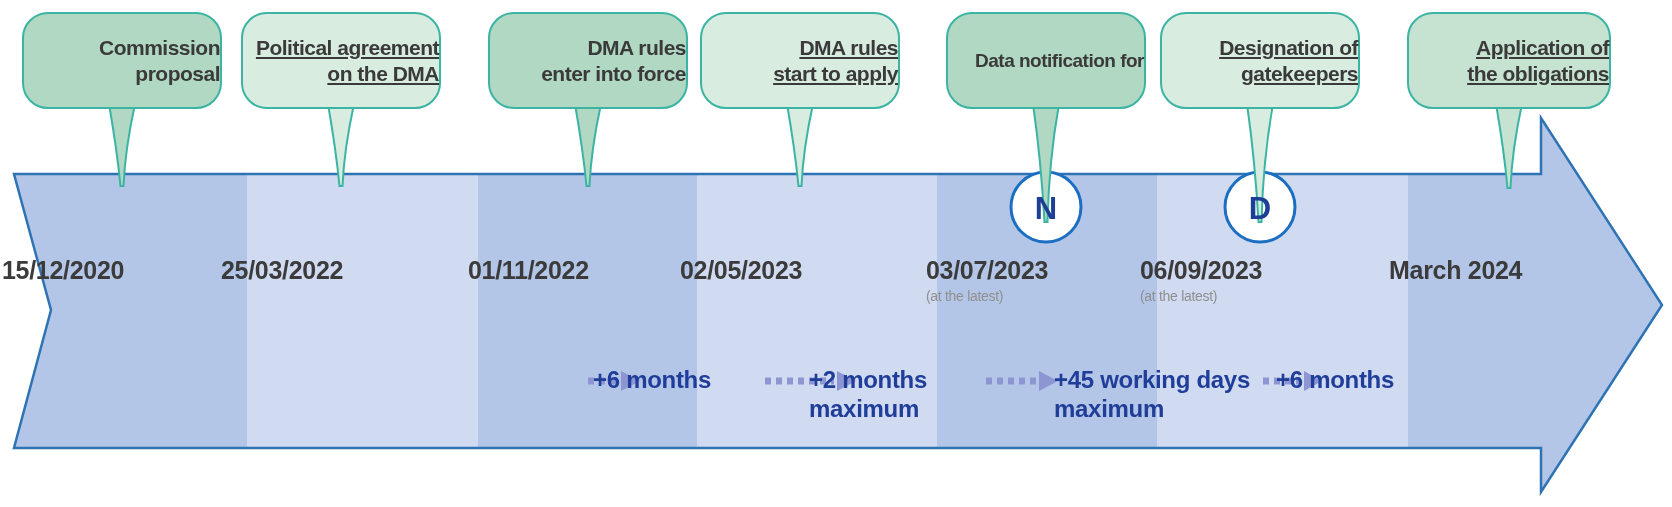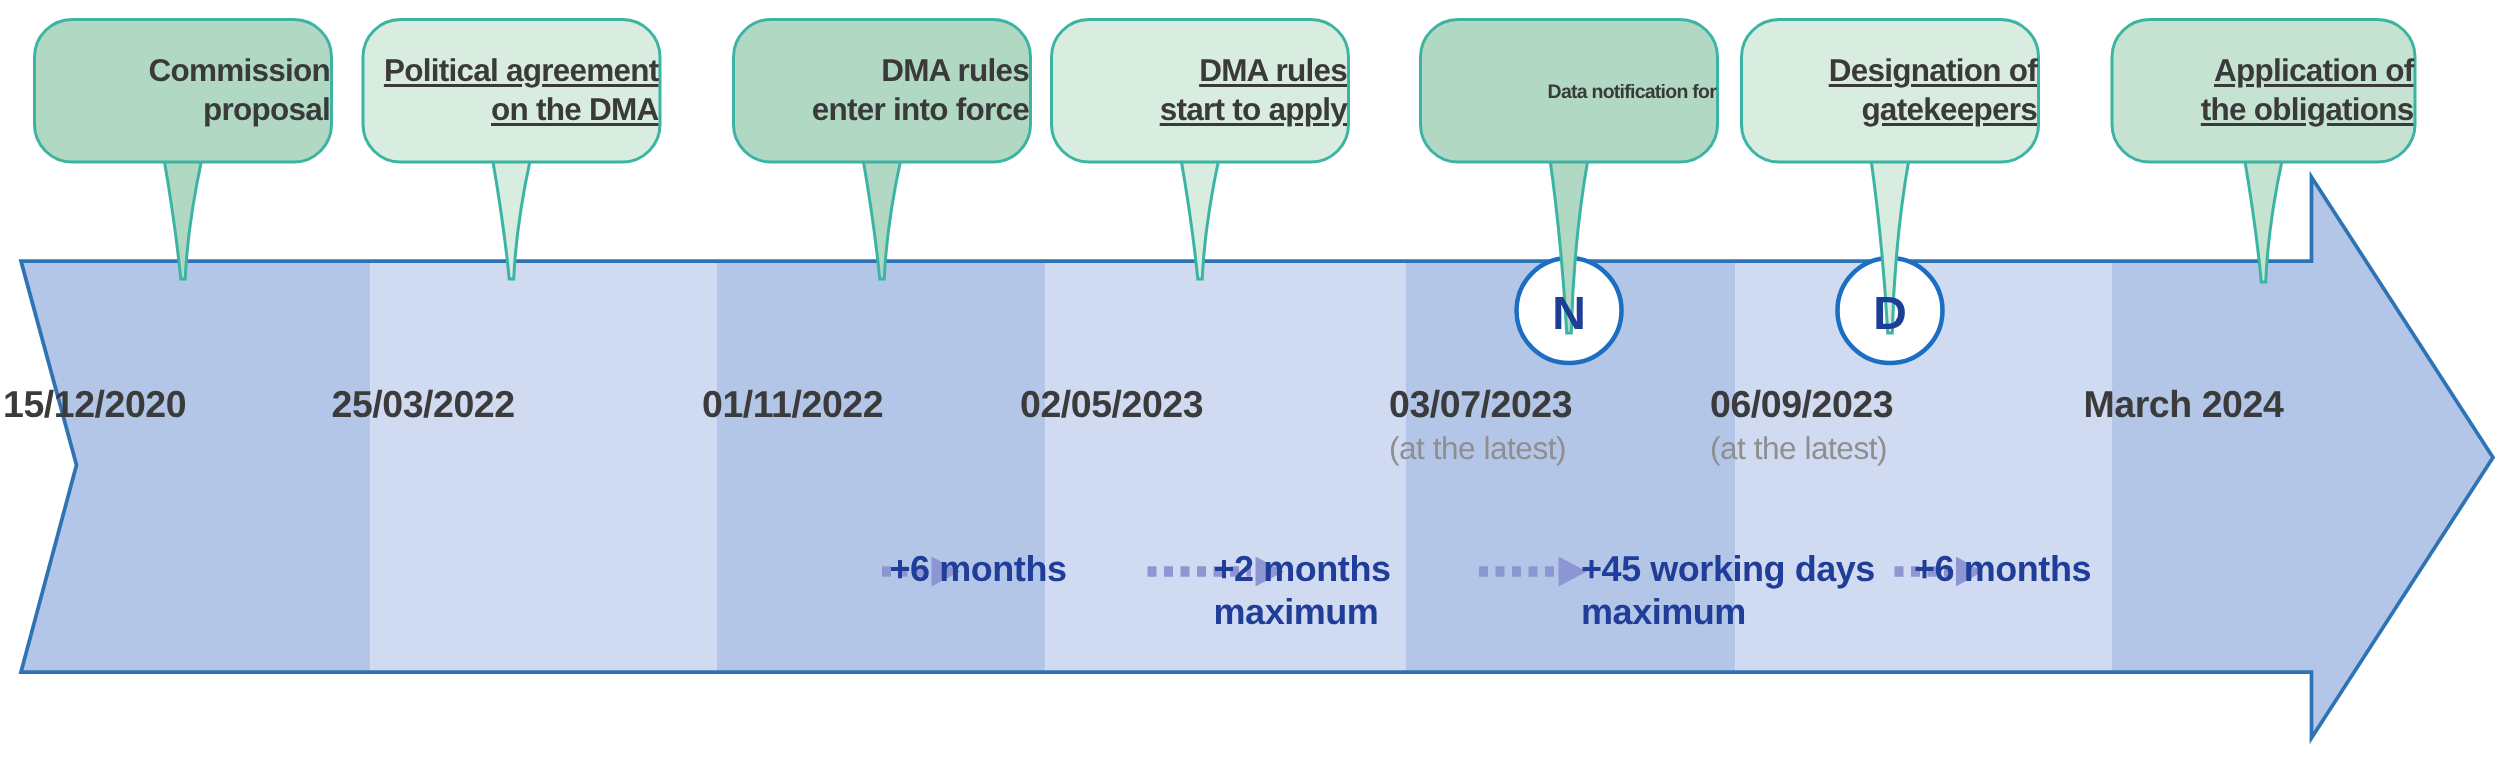--- a/index.html
+++ b/index.html
@@ -18,30 +18,30 @@
     border-radius:26px;
     display:flex;flex-direction:column;justify-content:center;align-items:flex-end;
     font-weight:bold;font-size:21px;line-height:1.22;letter-spacing:-0.5px;
     color:var(--ink);
     z-index:2;box-sizing:border-box;
   }
   .bubble .line{white-space:nowrap;}
   .bubble.fill-dark{background:var(--bubble-dark);}
   .bubble.fill-light{background:var(--bubble-light);text-decoration:underline;}
   .bubble.fill-mid{background:var(--bubble-mid);text-decoration:underline;}
-  .bubble.small{font-size:13px;padding-left:32px;}
+  .bubble.small{font-size:19px;padding-left:32px;}
 
   .date-block{
     position:absolute;top:256px;width:240px;z-index:2;
   }
   .date-block .date{
     font-size:25px;font-weight:bold;color:var(--date-ink);letter-spacing:-0.3px;
   }
   .date-block .note{
-    font-size:21px;color:var(--note-gray);margin-top:3px;letter-spacing:-0.3px;
+    font-size:14px;color:var(--note-gray);margin-top:3px;letter-spacing:-0.3px;
   }
 
   .badge-letter{
     position:absolute;top:191px;width:70px;text-align:center;
     font-size:31px;font-weight:bold;color:#1c3e94;z-index:3;
   }
 
   .interval{
     position:absolute;top:366px;width:220px;text-align:left;
     color:var(--ec-blue);font-weight:bold;font-size:24px;line-height:1.2;

